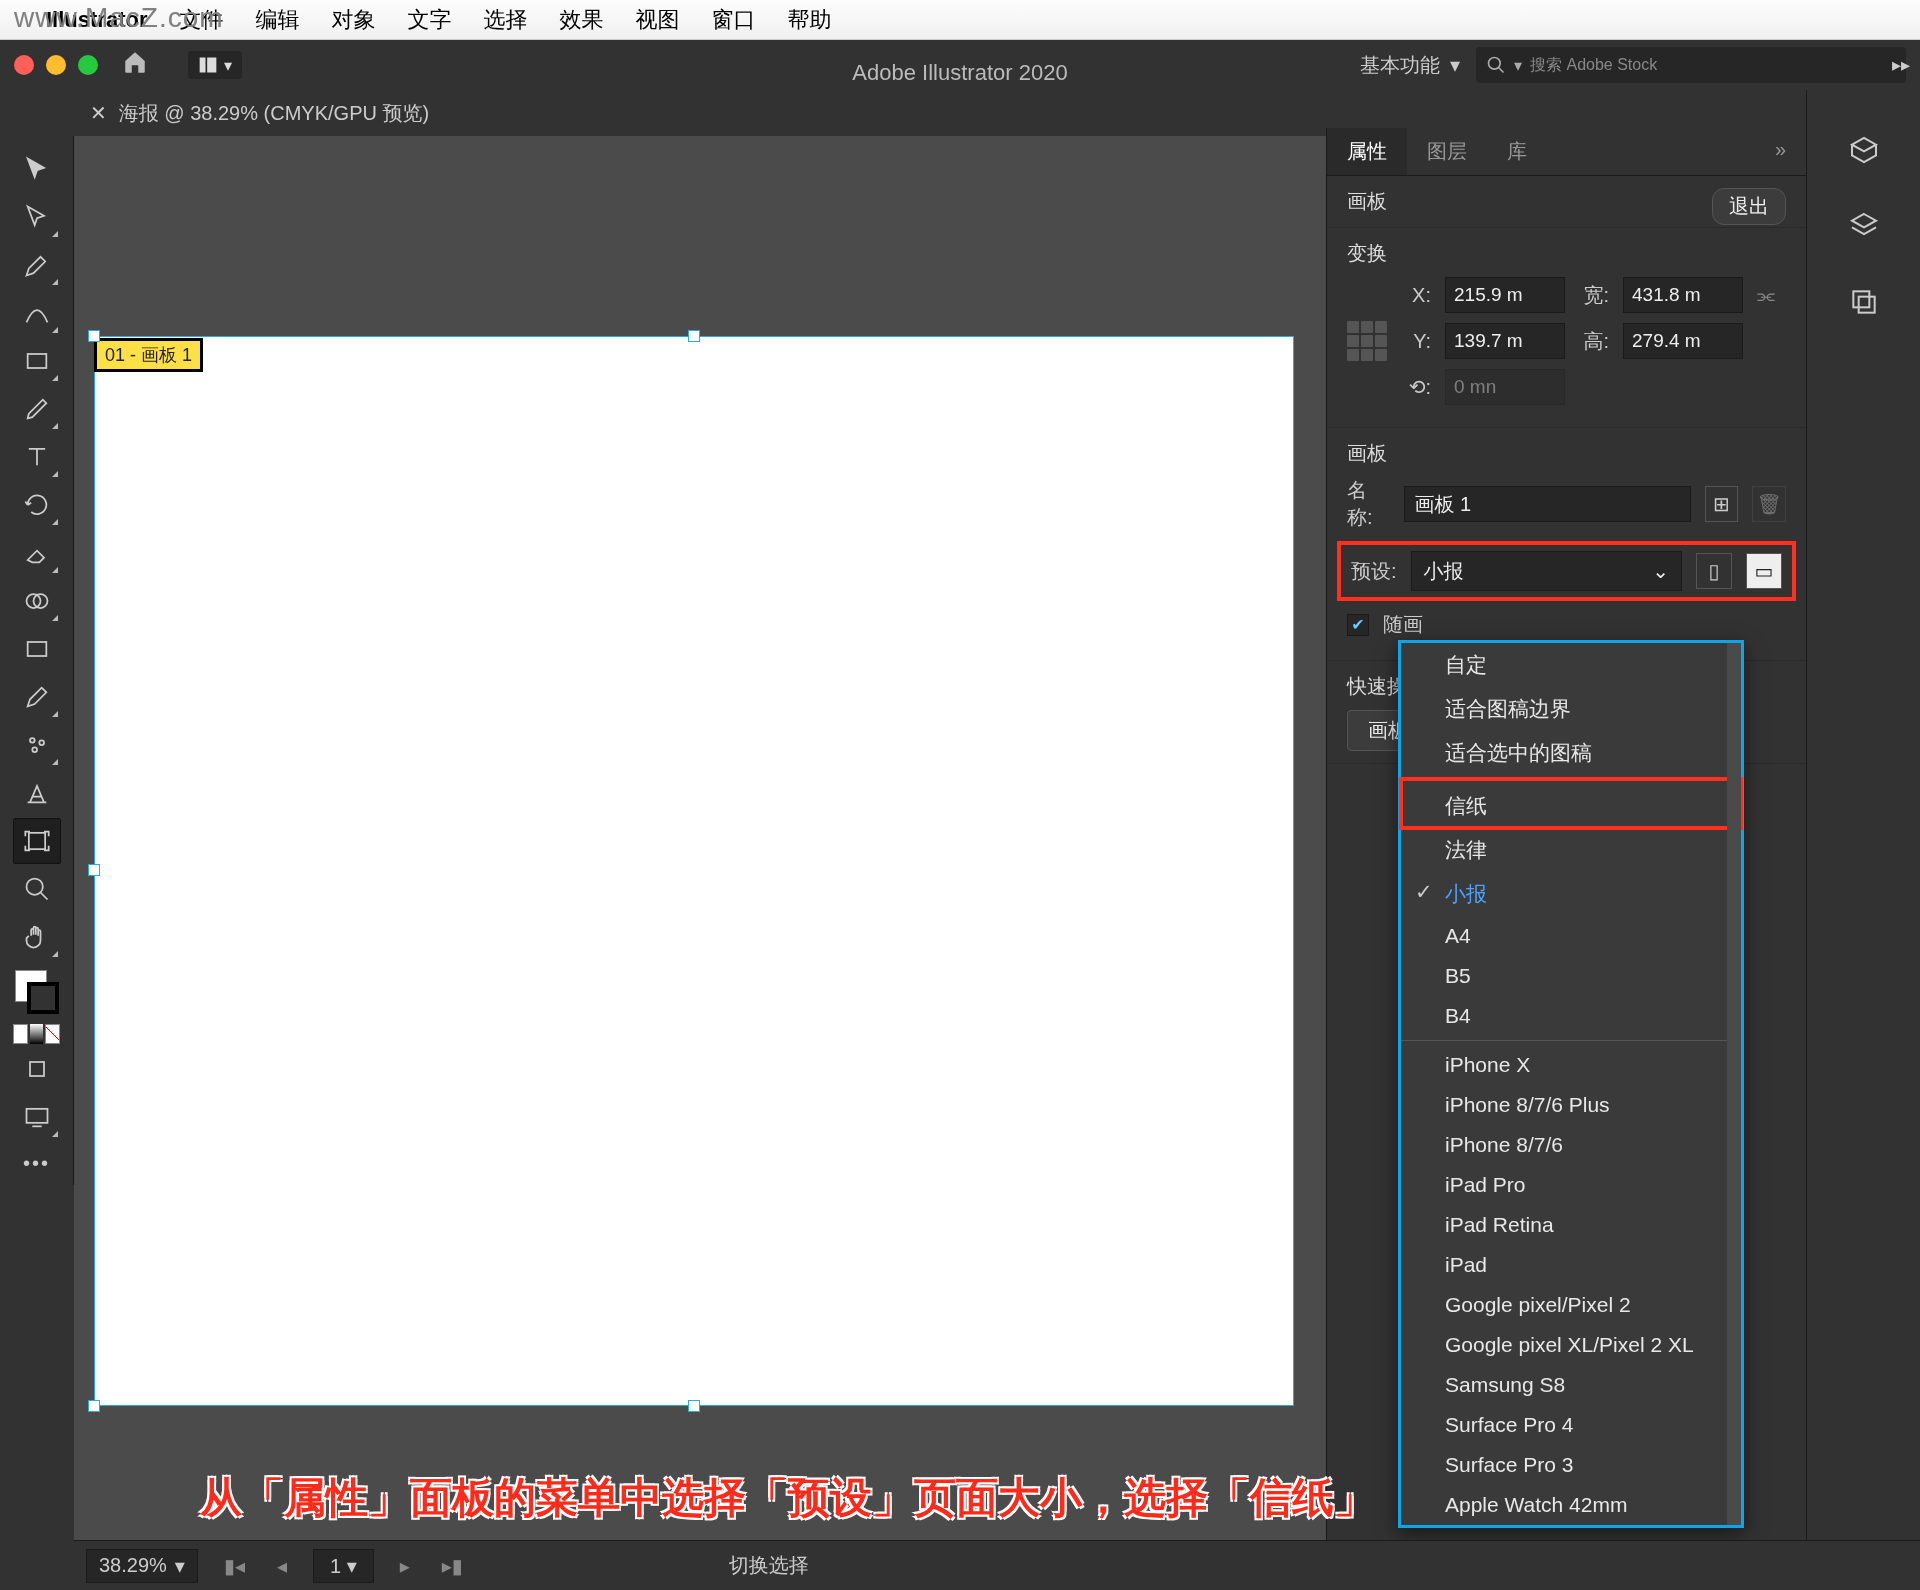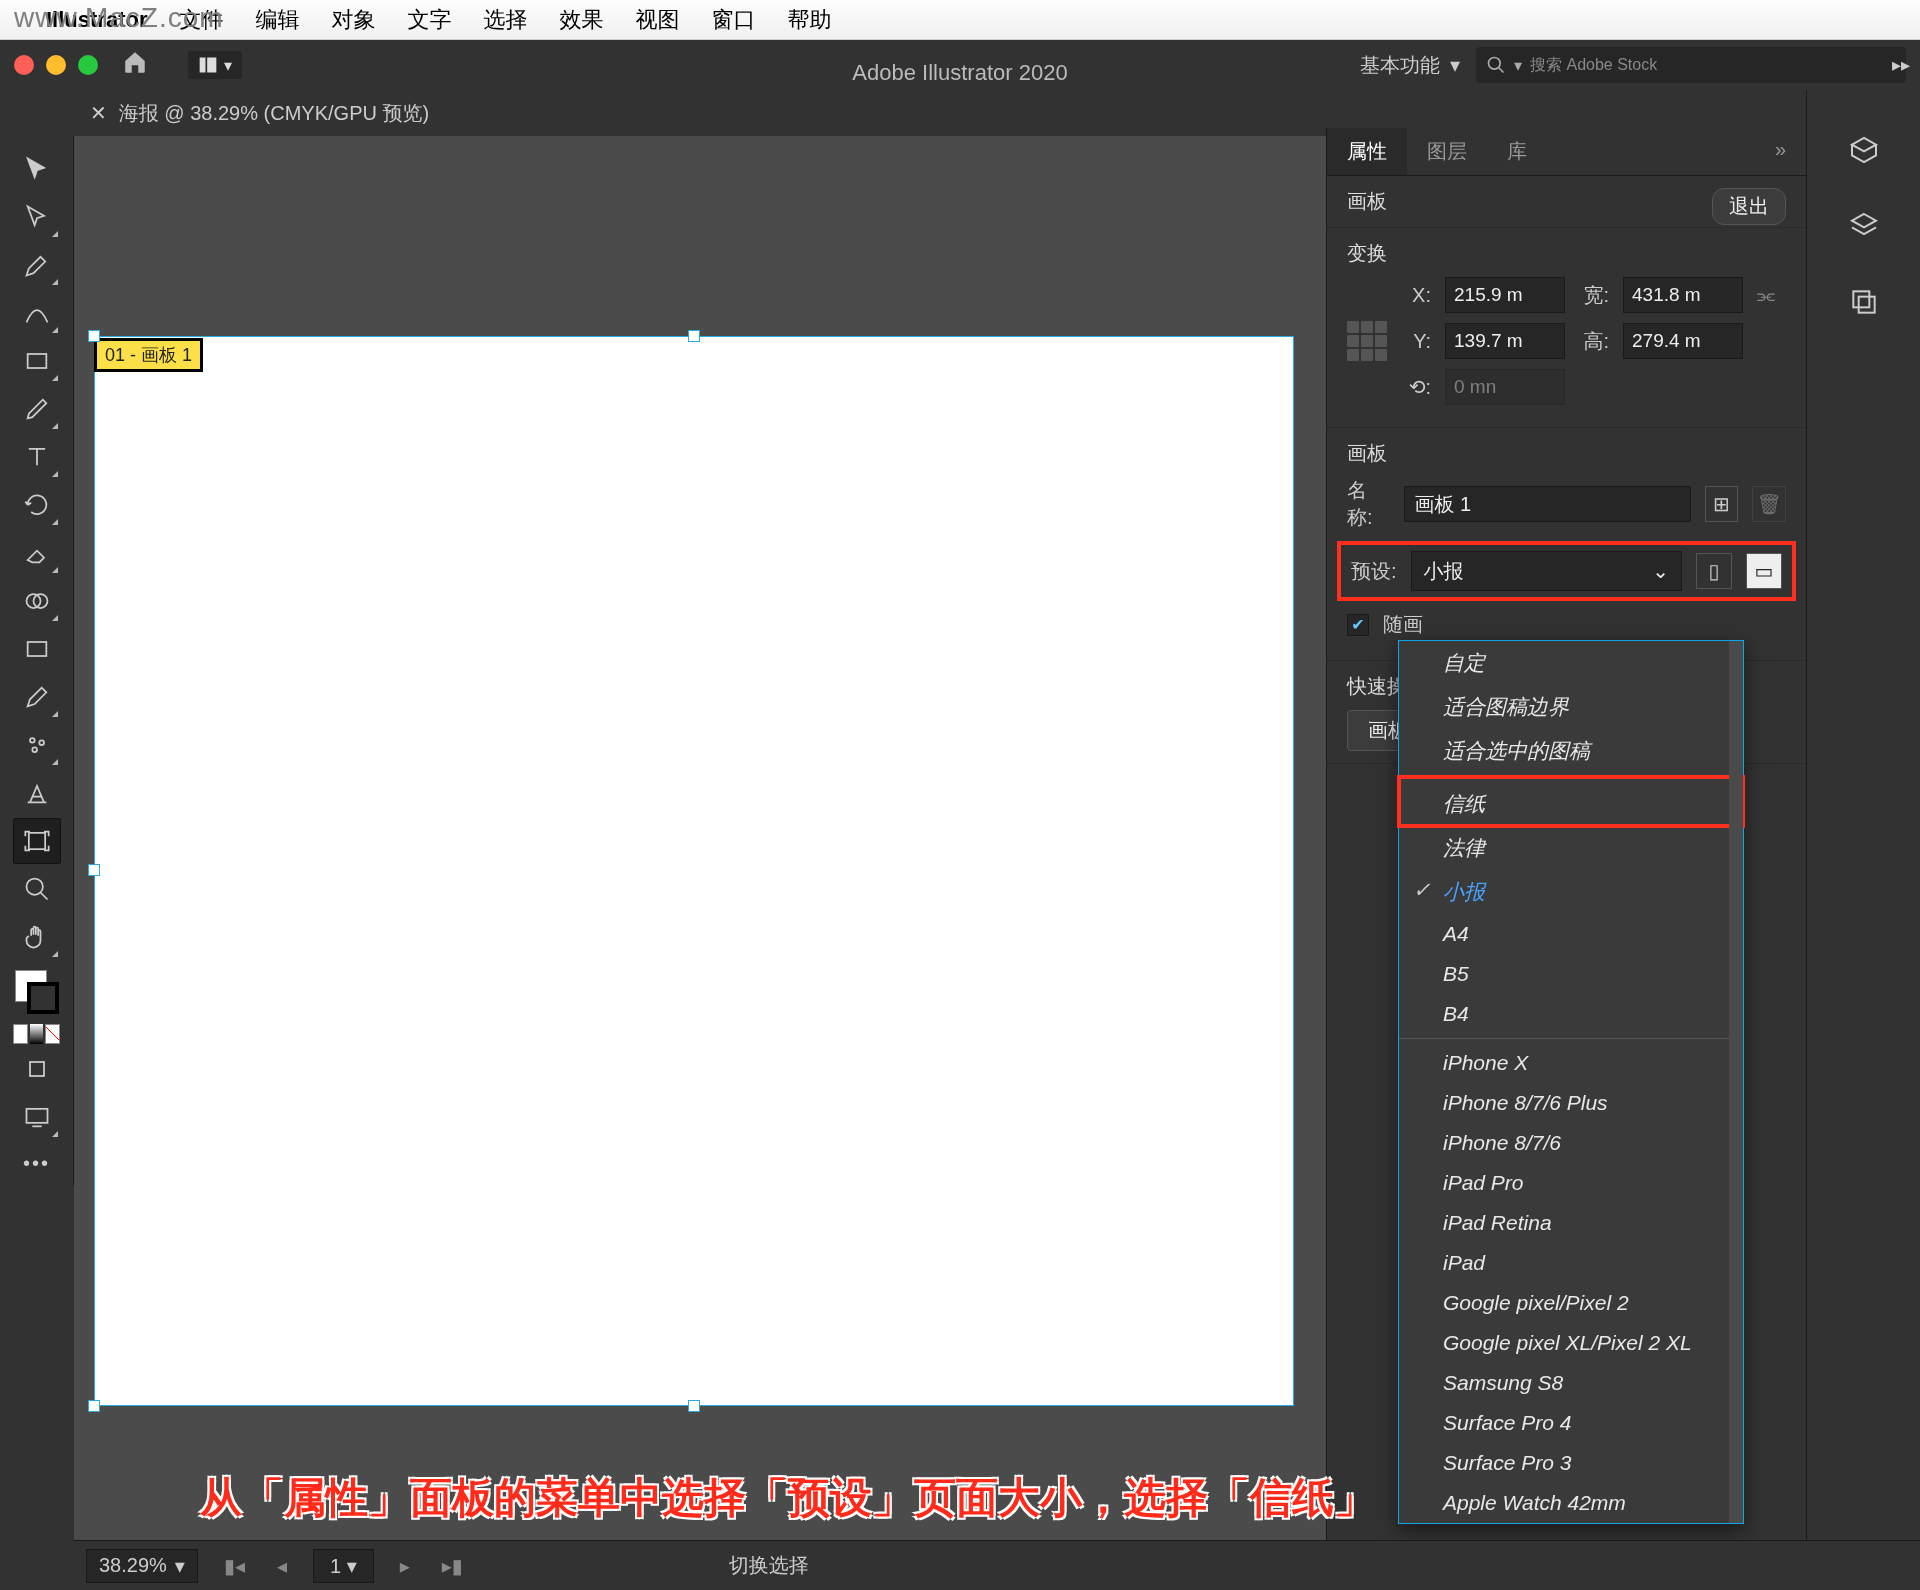--- a/index.html
+++ b/index.html
@@ -71,21 +71,21 @@
 .coord-label { width: 30px; text-align: right; color: #ccc; }
 .coord-input { width: 120px; height: 36px; background: #262626; border: 1px solid #1a1a1a; color: #eee; padding: 0 8px; font-size: 19px; }
 .name-input { flex: 1; height: 36px; background: #262626; border: 1px solid #1a1a1a; color: #eee; padding: 0 10px; font-size: 20px; }
 .icon-btn { width: 36px; height: 36px; background: #323232; border: 1px solid #555; display: flex; align-items: center; justify-content: center; color: #ccc; }
 .preset-row { display: flex; align-items: center; gap: 14px; border: 4px solid #ff3020; padding: 6px 10px; margin: 0 -10px; }
 .preset-select { flex: 1; height: 40px; background: #262626; border: 1px solid #1a1a1a; color: #eee; padding: 0 12px; display: flex; align-items: center; justify-content: space-between; }
 .checkbox { width: 22px; height: 22px; background: #262626; border: 1px solid #1a1a1a; display: inline-flex; align-items: center; justify-content: center; color: #6cf; font-size: 16px; }
 .quick-btn { background: #3c3c3c; border: 1px solid #555; border-radius: 4px; padding: 6px 20px; color: #eee; font-size: 20px; }
 
 
-.dropdown { position: absolute; left: 884px; top: 398px; width: 346px; background: #3a3a3a; border: 1px solid #0ea5e9; color: #e8e8e8; font-size: 21px; box-shadow: 0 6px 18px rgba(0,0,0,0.5); max-height: 900px; font-style: italic; }
+.dropdown { position: absolute; left: 884px; top: 398px; width: 346px; background: #3a3a3a; border: 3px solid #0ea5e9; color: #e8e8e8; font-size: 21px; box-shadow: 0 6px 18px rgba(0,0,0,0.5); max-height: 900px; }
 .dropdown-scroll { position: absolute; right: 0; top: 0; bottom: 0; width: 14px; background: #4a4a4a; }
 .dd-item { padding: 8px 18px 8px 44px; position: relative; cursor: default; }
 .dd-item.sep { border-top: 1px solid #555; margin-top: 4px; padding-top: 12px; }
 .dd-item.selected { color: #4aa3ff; }
 .dd-item.selected::before { content: "✓"; position: absolute; left: 14px; color: #ccc; }
 .dd-item.highlight { outline: 4px solid #ff3020; outline-offset: -2px; }
 
 
 .status-bar { position: absolute; left: 74px; right: 0; bottom: 0; height: 50px; background: #323232; border-top: 1px solid #1a1a1a; display: flex; align-items: center; color: #ccc; font-size: 20px; padding: 0 12px; gap: 20px; }
 .zoom-box { background: #262626; padding: 4px 12px; border: 1px solid #1a1a1a; display: flex; gap: 8px; align-items: center; }

